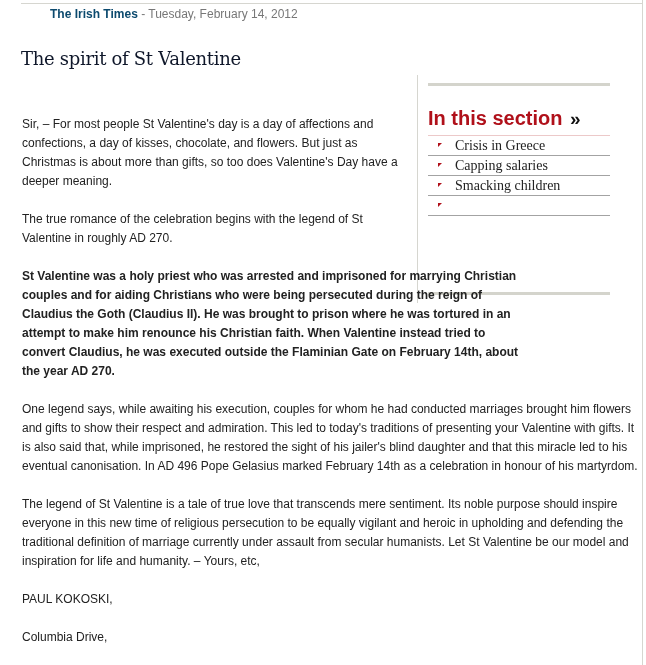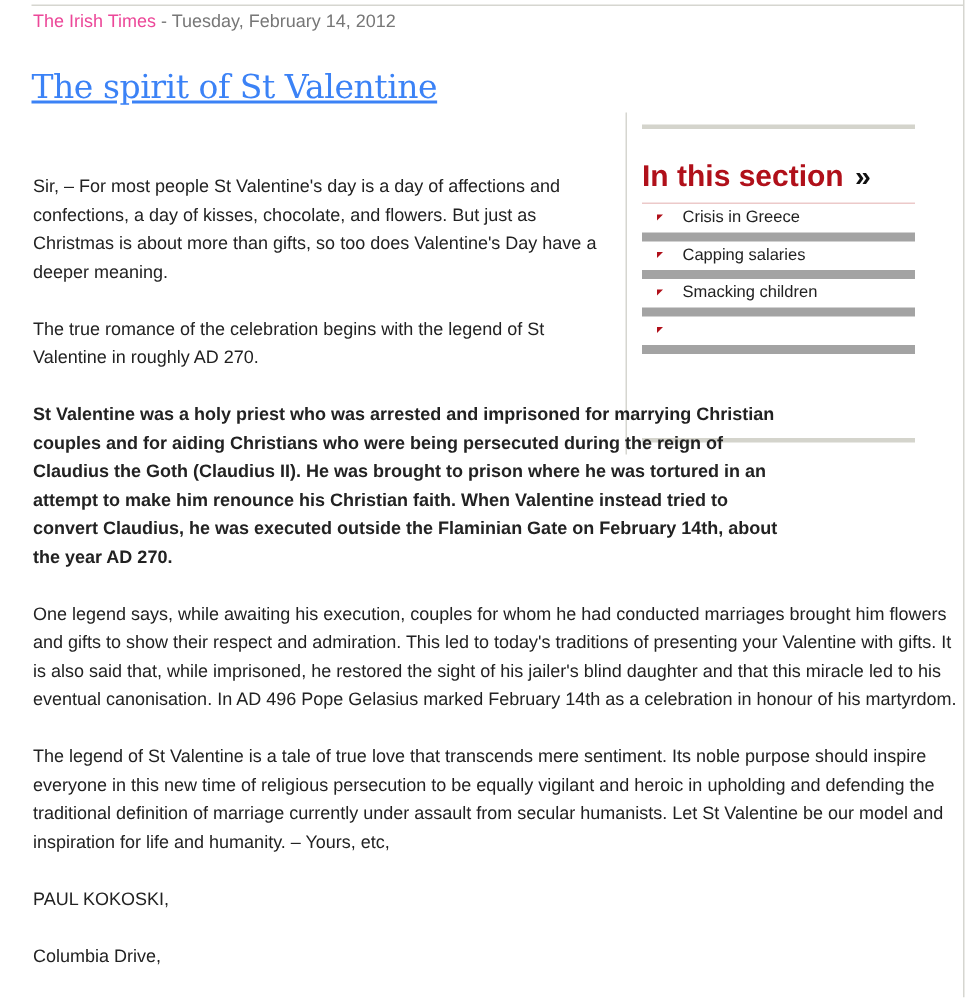--- a/index.html
+++ b/index.html
@@ -12,26 +12,26 @@
       background: #d6d6d0;
     }
     .right-rule {
       position: absolute; left: 642px; top: 0; width: 1px; height: 665px;
       background: #d6d6d0;
     }
     .masthead {
       position: absolute; left: 22px; top: 7px;
       font-size: 12px; line-height: 14px; white-space: nowrap;
     }
-    .masthead .pub { font-weight: normal; color: #ec4899; }
+    .masthead .pub { font-weight: bold; color: #0c4a6e; margin-left: 28px; }
     .masthead .sep, .masthead .date { color: #777777; }
     .title {
       position: absolute; left: 21px; top: 44px; margin: 0;
       font-family: "DejaVu Serif", serif; font-weight: normal;
-      font-size: 22px; line-height: 30px; color: #3b82f6; letter-spacing: -0.3px; text-decoration: underline;
+      font-size: 18px; line-height: 30px; color: #0f172a; letter-spacing: -0.3px;
     }
     .body-text {
       position: absolute; left: 22px; top: 115px; width: 620px;
       font-size: 12px; line-height: 19px; color: #222222;
     }
     .body-text p { margin: 0 0 19px 0; }
     .body-text p.narrow { width: 385px; }
     .body-text p.sig { margin-bottom: 19px; }
     .sidebar {
       position: absolute; left: 417px; top: 75px; width: 200px; height: 230px;
@@ -50,22 +50,22 @@
       font-family: "Liberation Sans", sans-serif; font-weight: bold;
       font-size: 20px; line-height: 24px; color: #b0101a;
     }
     .sidebar .heading .chev { color: #111111; font-size: 19px; margin-left: 2px; }
     .sidebar ul {
       list-style: none; margin: 0; padding: 0;
       position: absolute; left: 11px; top: 60px; width: 182px;
       border-top: 1px solid #ecc9c9;
     }
     .sidebar li {
-      position: relative; height: 19px; border-bottom: 6px solid #a3a3a3;
-      font-family: Liberation Sans, sans-serif; font-size: 11px; line-height: 19px;
+      position: relative; height: 19px; border-bottom: 1px solid #a3a3a3;
+      font-family: Liberation Serif, serif; font-size: 14px; line-height: 19px;
       color: #222222; white-space: nowrap; cursor: pointer;
     }
     .sidebar li .bullet {
       position: absolute; left: 10px; top: 7px; width: 0; height: 0;
       border-top: 4px solid #b0101a; border-left: 4px solid transparent;
       transform: rotate(-90deg);
     }
     .sidebar li .label { position: absolute; left: 27px; top: 0; }
   </style>
 </head>

